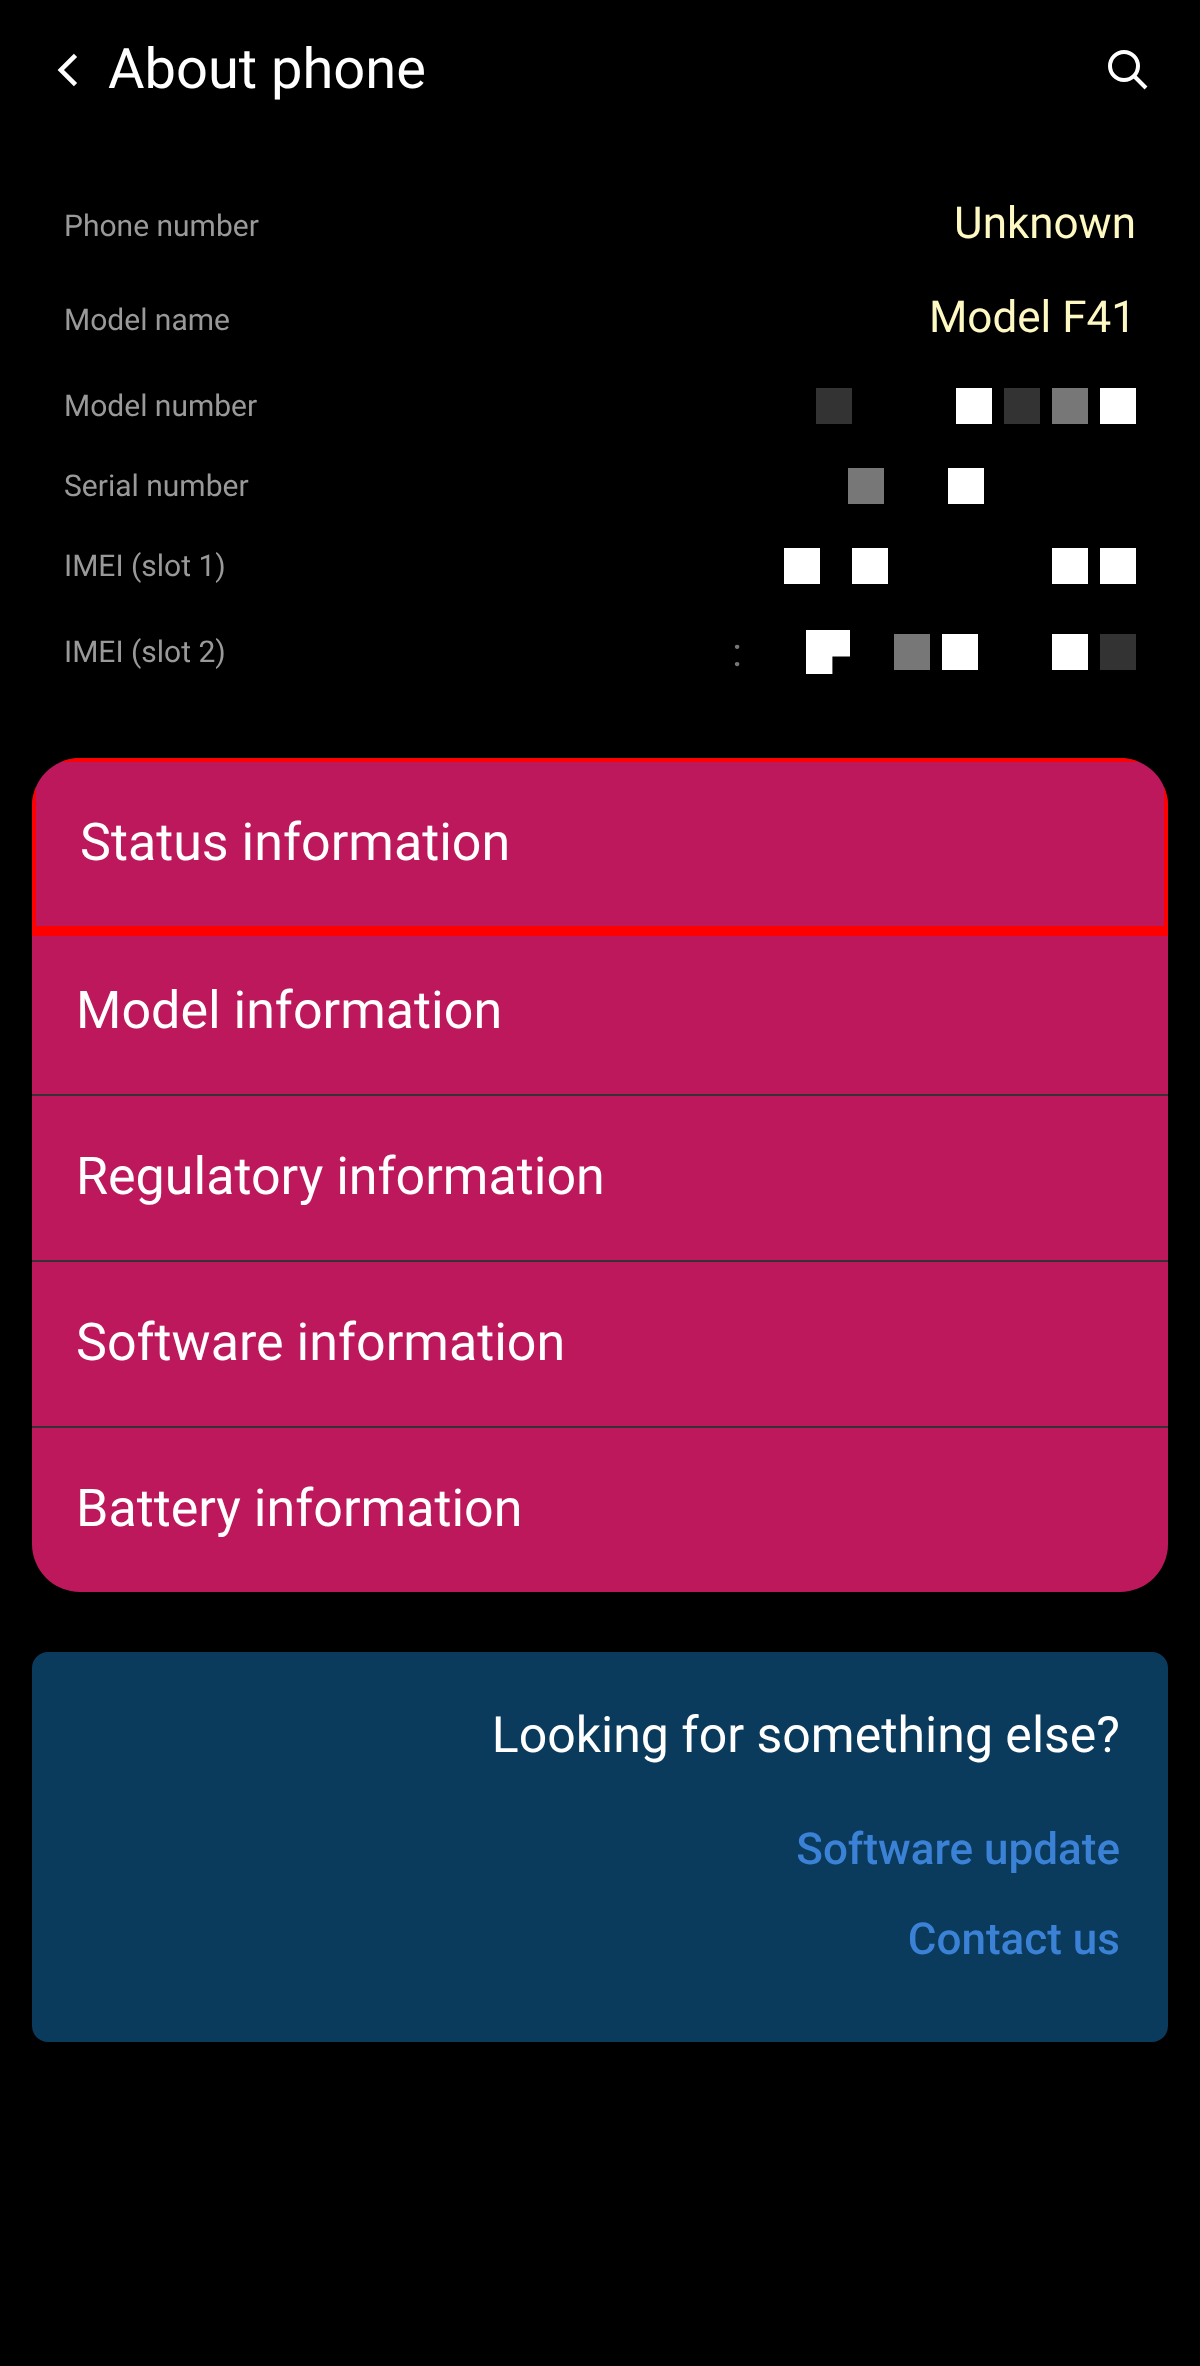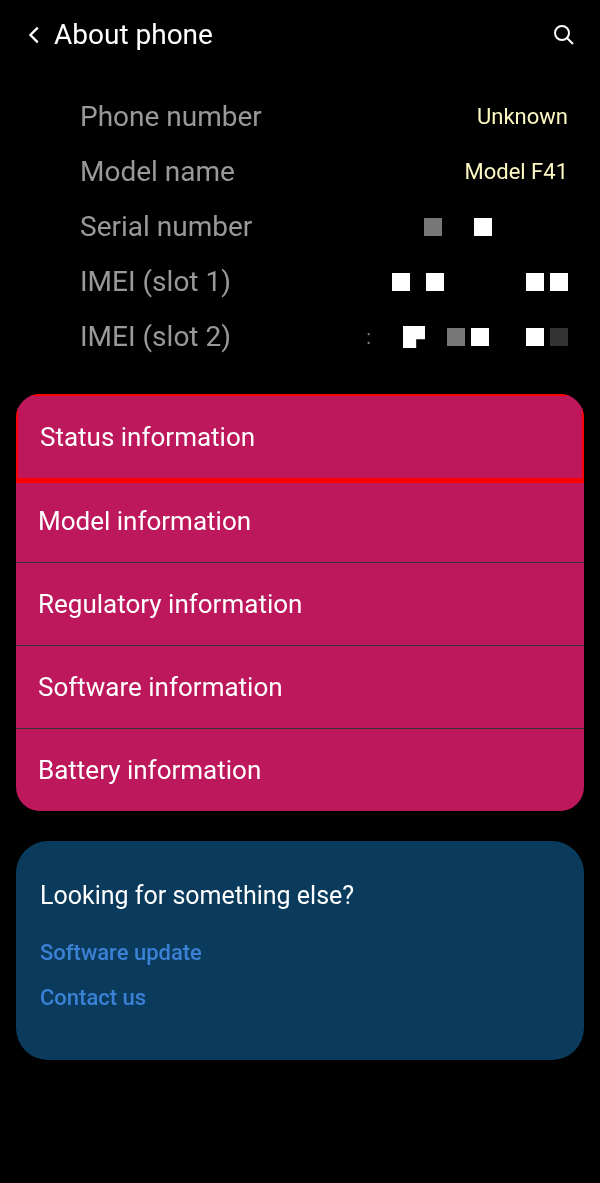--- a/index.html
+++ b/index.html
@@ -41,23 +41,22 @@
       padding: 0 32px;
       margin-top: 20px;
     }
     .info-row {
       display: flex;
       justify-content: space-between;
       align-items: center;
       padding: 11px 0;
     }
     .info-label {
-      font-size: 28px;
+      font-size: 15px;
       color: #999;
-      margin-left: 48px;
     }
     .info-value {
       font-size: 22px;
       color: #fef9c3;
     }
     .redacted {
       display: flex;
       gap: 6px;
       align-items: center;
     }
@@ -89,23 +88,24 @@
     }
     .menu-item.highlighted {
       border: 5px solid #ff0000;
       border-radius: 2px;
       margin: -3px;
       position: relative;
       z-index: 1;
     }
     .suggestion-card {
       background: #0a3a5c;
-      border-radius: 32px;
+      border-radius: 8px;
       margin: 30px 16px 0 16px;
-      padding: 40px 24px;
+      padding: 28px 24px;
+      text-align: right;
     }
     .suggestion-title {
       font-size: 25px;
       color: #fff;
       margin-bottom: 20px;
     }
     .suggestion-link {
       display: block;
       font-size: 22px;
       color: #3b82d6;
@@ -134,20 +134,31 @@
 <div class="info-section">
   <div class="info-row">
     <span class="info-label">Phone number</span>
     <span class="info-value">Unknown</span>
   </div>
   <div class="info-row">
     <span class="info-label">Model name</span>
     <span class="info-value">Model F41</span>
   </div>
   <div class="info-row">
+    <span class="info-label">Model number</span>
+    <span class="redacted">
+      <span class="block dark b1"></span>
+      <span style="width:40px"></span>
+      <span class="block b1"></span>
+      <span class="block dark b1"></span>
+      <span class="block gray b1"></span>
+      <span class="block b1"></span>
+    </span>
+  </div>
+  <div class="info-row">
     <span class="info-label">Serial number</span>
     <span class="redacted">
       <span class="block gray b1"></span>
       <span style="width:20px"></span>
       <span class="block b1"></span>
       <span style="width:70px"></span>
     </span>
   </div>
   <div class="info-row">
     <span class="info-label">IMEI (slot 1)</span>

